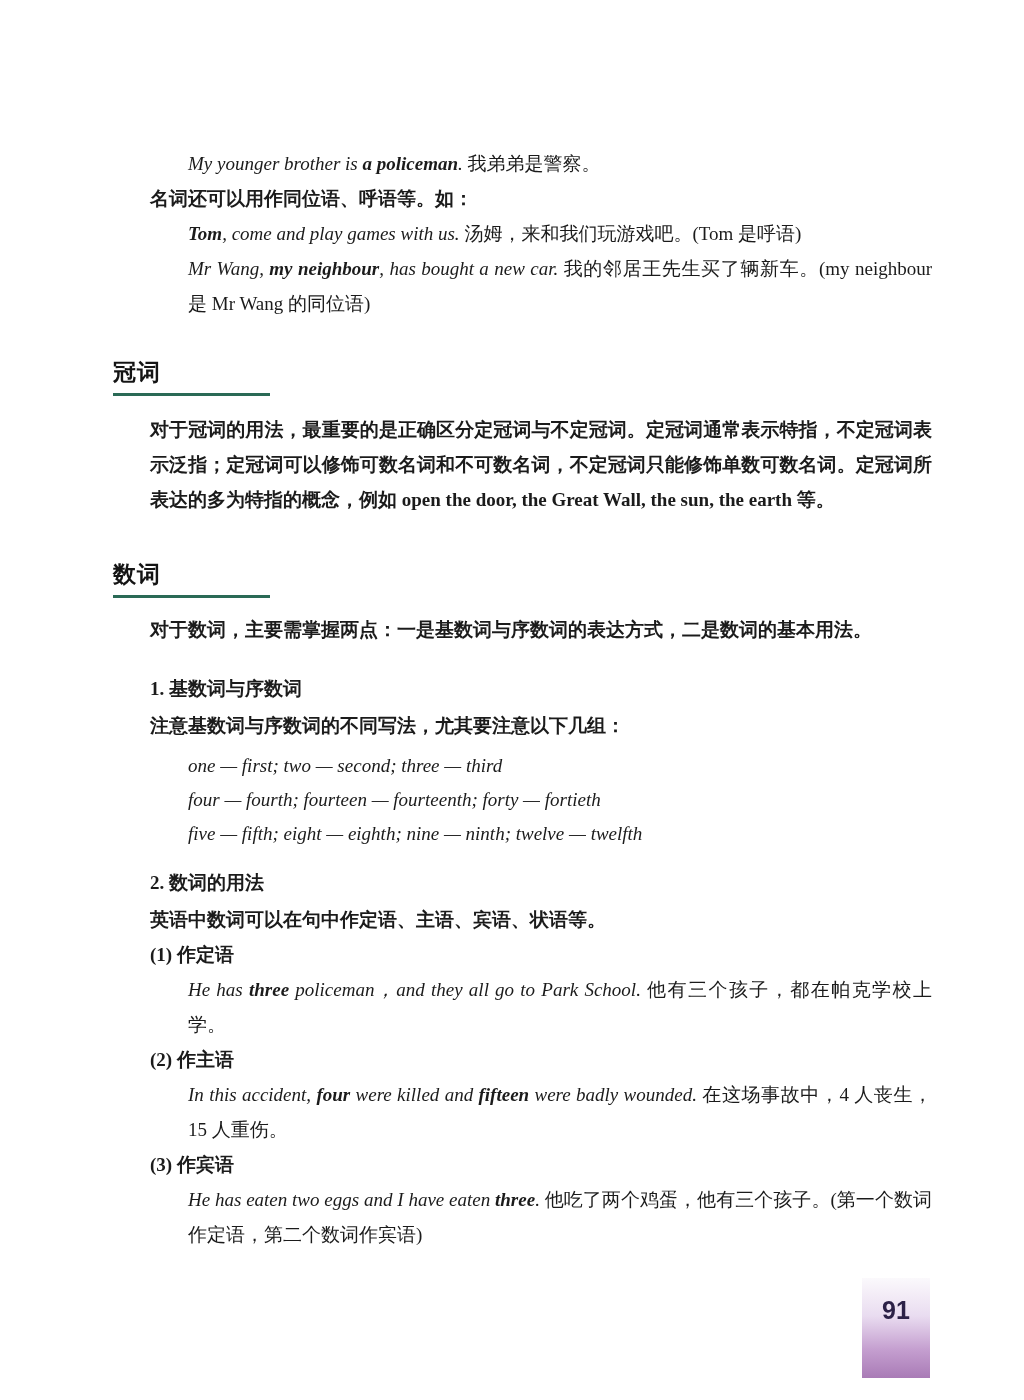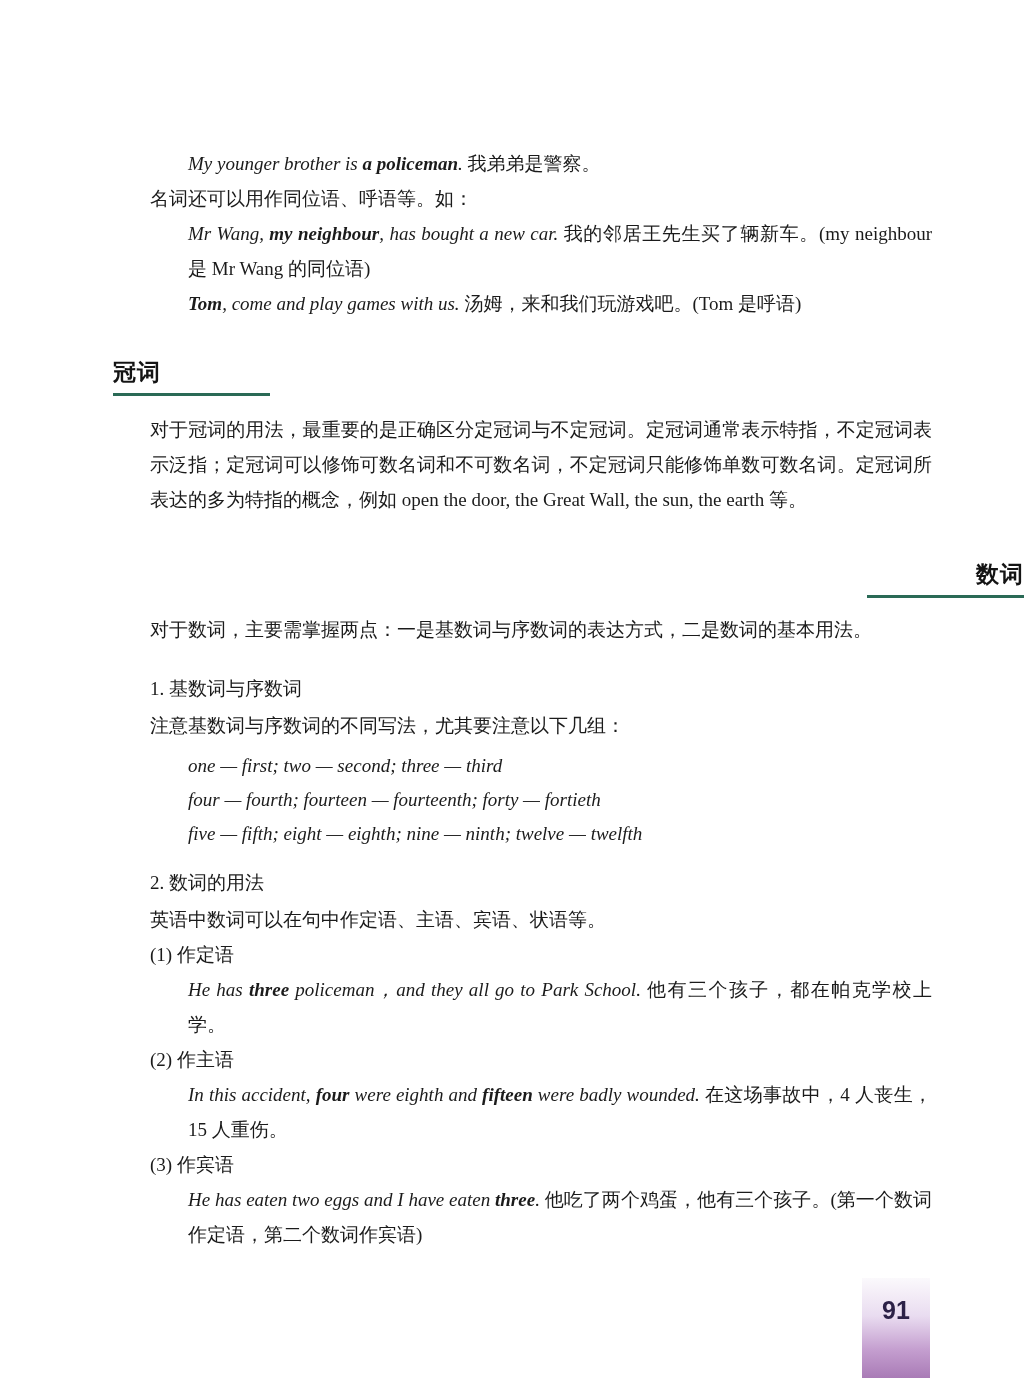--- a/index.html
+++ b/index.html
@@ -7,39 +7,39 @@
     position:relative;
     width:1024px; height:1400px;
     background:#ffffff;
     font-family:"Liberation Serif","DejaVu Serif",serif;
     color:#1b1b1b;
     overflow:hidden;
   }
   .content { position:absolute; top:0; left:0; right:0; padding-top:146px; }
 
   p { margin:0; font-size:19px; line-height:35px; text-align:justify; }
-  .l1 { margin-left:150px; margin-right:92px; }   
+  .l1 { margin-left:150px; margin-right:92px;font-weight:bold; }   
   .l2 { margin-left:188px; margin-right:92px; }   
 
   .en  { font-style:italic; }
   .enb { font-style:italic; font-weight:bold;font-family:Liberation Serif, serif; }
   .cn  { font-style:normal; }
   .note{ font-style:normal; }
 
   .heading-wrap { margin:36px 0 0 113px; }
   .heading {
     display:inline-block;
     min-width:157px;
     padding-bottom:5px;
     border-bottom:3px solid #2a6a56;
     font-family:"Liberation Sans","DejaVu Sans",sans-serif;
     font-weight:bold; font-size:23px; color:#141414;
     letter-spacing:1px;
   }
-  .heading-wrap.second { margin-top:42px;text-align:right; }
+  .heading-wrap.second { margin-top:42px; }
 
   .para-articles { margin-top:16px; line-height:35px; }
   .para-numerals-intro { margin-top:14px; }
   .sub-title { margin-top:24px; }
   .sub-note  { margin-top:2px; }
   .pairs { margin-top:6px; }
   .pairs p { line-height:34px; }
   .sub2-title { margin-top:14px; }
   .sub2-note  { margin-top:2px; }
   .usage-label { }
@@ -62,23 +62,23 @@
 </head>
 <body>
 
 <div class="page">
   <div class="content">
 
     <p class="l2"><span class="en">My younger brother is </span><span class="enb">a policeman</span><span class="en">. </span><span class="cn">我弟弟是警察。</span></p>
 
     <p class="l1"><span class="cn">名词还可以用作同位语、呼语等。如：</span></p>
 
+    <p class="l2"><span class="enb">Tom</span><span class="en">, come and play games with us. </span><span class="cn">汤姆，来和我们玩游戏吧。</span><span class="note">(Tom 是呼语)</span></p>
+
     <p class="l2"><span class="en">Mr Wang, </span><span class="enb">my neighbour</span><span class="en">, has bought a new car. </span><span class="cn">我的邻居王先生买了辆新车。</span><span class="note">(my neighbour 是 Mr Wang 的同位语)</span></p>
-
-    <p class="l2"><span class="enb">Tom</span><span class="en">, come and play games with us. </span><span class="cn">汤姆，来和我们玩游戏吧。</span><span class="note">(Tom 是呼语)</span></p>
 
     <div class="heading-wrap">
       <span class="heading">冠词</span>
     </div>
 
     <p class="l1 para-articles">对于冠词的用法，最重要的是正确区分定冠词与不定冠词。定冠词通常表示特指，不定冠词表示泛指；定冠词可以修饰可数名词和不可数名词，不定冠词只能修饰单数可数名词。定冠词所表达的多为特指的概念，例如 open the door, the Great Wall, the sun, the earth 等。</p>
 
     <div class="heading-wrap second">
       <span class="heading">数词</span>
     </div>
@@ -96,21 +96,21 @@
     </div>
 
     <p class="l1 sub2-title">2. 数词的用法</p>
 
     <p class="l1 sub2-note">英语中数词可以在句中作定语、主语、宾语、状语等。</p>
 
     <p class="l1 usage-label">(1) 作定语</p>
     <p class="l2 usage-example"><span class="en">He has </span><span class="enb">three</span><span class="en"> policeman，and they all go to Park School. </span><span class="cn">他有三个孩子，都在帕克学校上学。</span></p>
 
     <p class="l1 usage-label">(2) 作主语</p>
-    <p class="l2 usage-example"><span class="en">In this accident, </span><span class="enb">four</span><span class="en"> were eighth and </span><span class="enb">fifteen</span><span class="en"> were badly wounded. </span><span class="cn">在这场事故中，4 人丧生，15 人重伤。</span></p>
+    <p class="l2 usage-example"><span class="en">In this accident, </span><span class="enb">four</span><span class="en"> were killed and </span><span class="enb">fifteen</span><span class="en"> were badly wounded. </span><span class="cn">在这场事故中，4 人丧生，15 人重伤。</span></p>
 
     <p class="l1 usage-label">(3) 作宾语</p>
     <p class="l2 usage-example"><span class="en">He has eaten two eggs and I have eaten </span><span class="enb">three</span><span class="en">. </span><span class="cn">他吃了两个鸡蛋，他有三个孩子。</span><span class="note">(第一个数词作定语，第二个数词作宾语)</span></p>
 
   </div>
 
   <div class="page-badge">
     <span>91</span>
   </div>
 </div>

